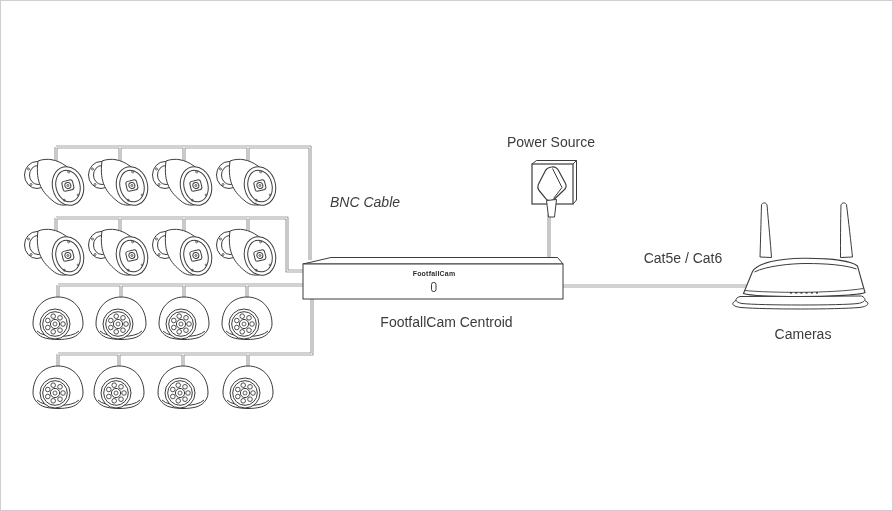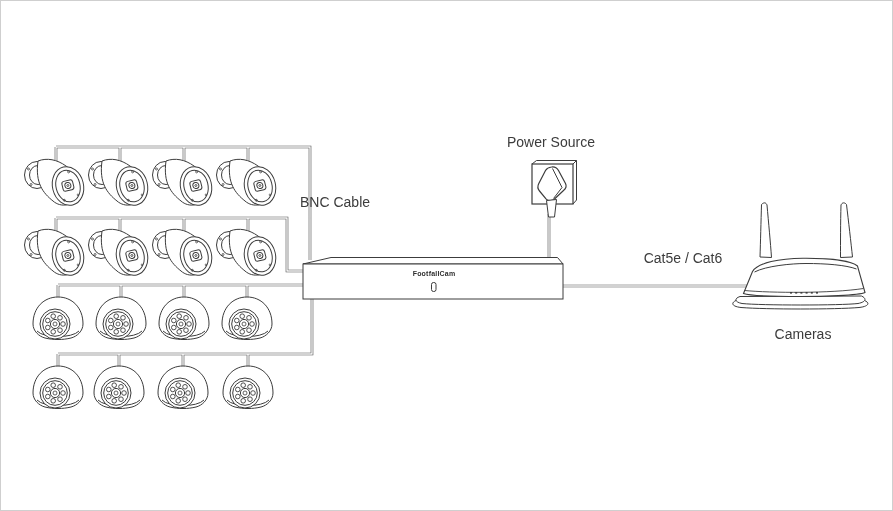--- a/index.html
+++ b/index.html
@@ -12,21 +12,21 @@
   .label{
     position:absolute;font-size:14px;line-height:16px;color:#3c3c3c;
     white-space:nowrap;
   }
   .label.center{text-align:center;white-space:normal;margin-top:8px;}
   #device-brand{
     position:absolute;left:401px;top:269px;width:64px;text-align:center;
     font-size:7px;font-weight:bold;letter-spacing:.2px;line-height:8px;color:#2e2e2e;
   }
   #reuse-label{left:54px;top:120px;}
-  #bnc-label{left:299px;top:193px;}
+  #bnc-label{left:329px;top:193px;font-style:italic;}
   #power-label{left:506px;top:133px;text-align:right;}
   #cat-label{left:622px;top:241px;width:120px;}
   #centroid-label{left:358px;top:305px;width:175px;}
   #router-label{left:762px;top:317px;width:80px;}
 </style>
 </head>
 <body>
 
 <div id="stage">
 
@@ -144,16 +144,17 @@
         <rect x="815" y="291" width="2" height="1.6"></rect>
       </g>
     </g>
   </svg>
 
   <div class="label" id="bnc-label">BNC Cable</div>
   <div class="label" id="power-label">Power Source</div>
   <div class="label center" id="cat-label">
     <span style="display:block">Cat5e / Cat6</span>
   </div>
+  <div class="label center" id="centroid-label">FootfallCam Centroid</div>
   <div class="label center" id="router-label">Cameras</div>
   <div id="device-brand">FootfallCam</div>
 
 </div>
 
 </body></html>

